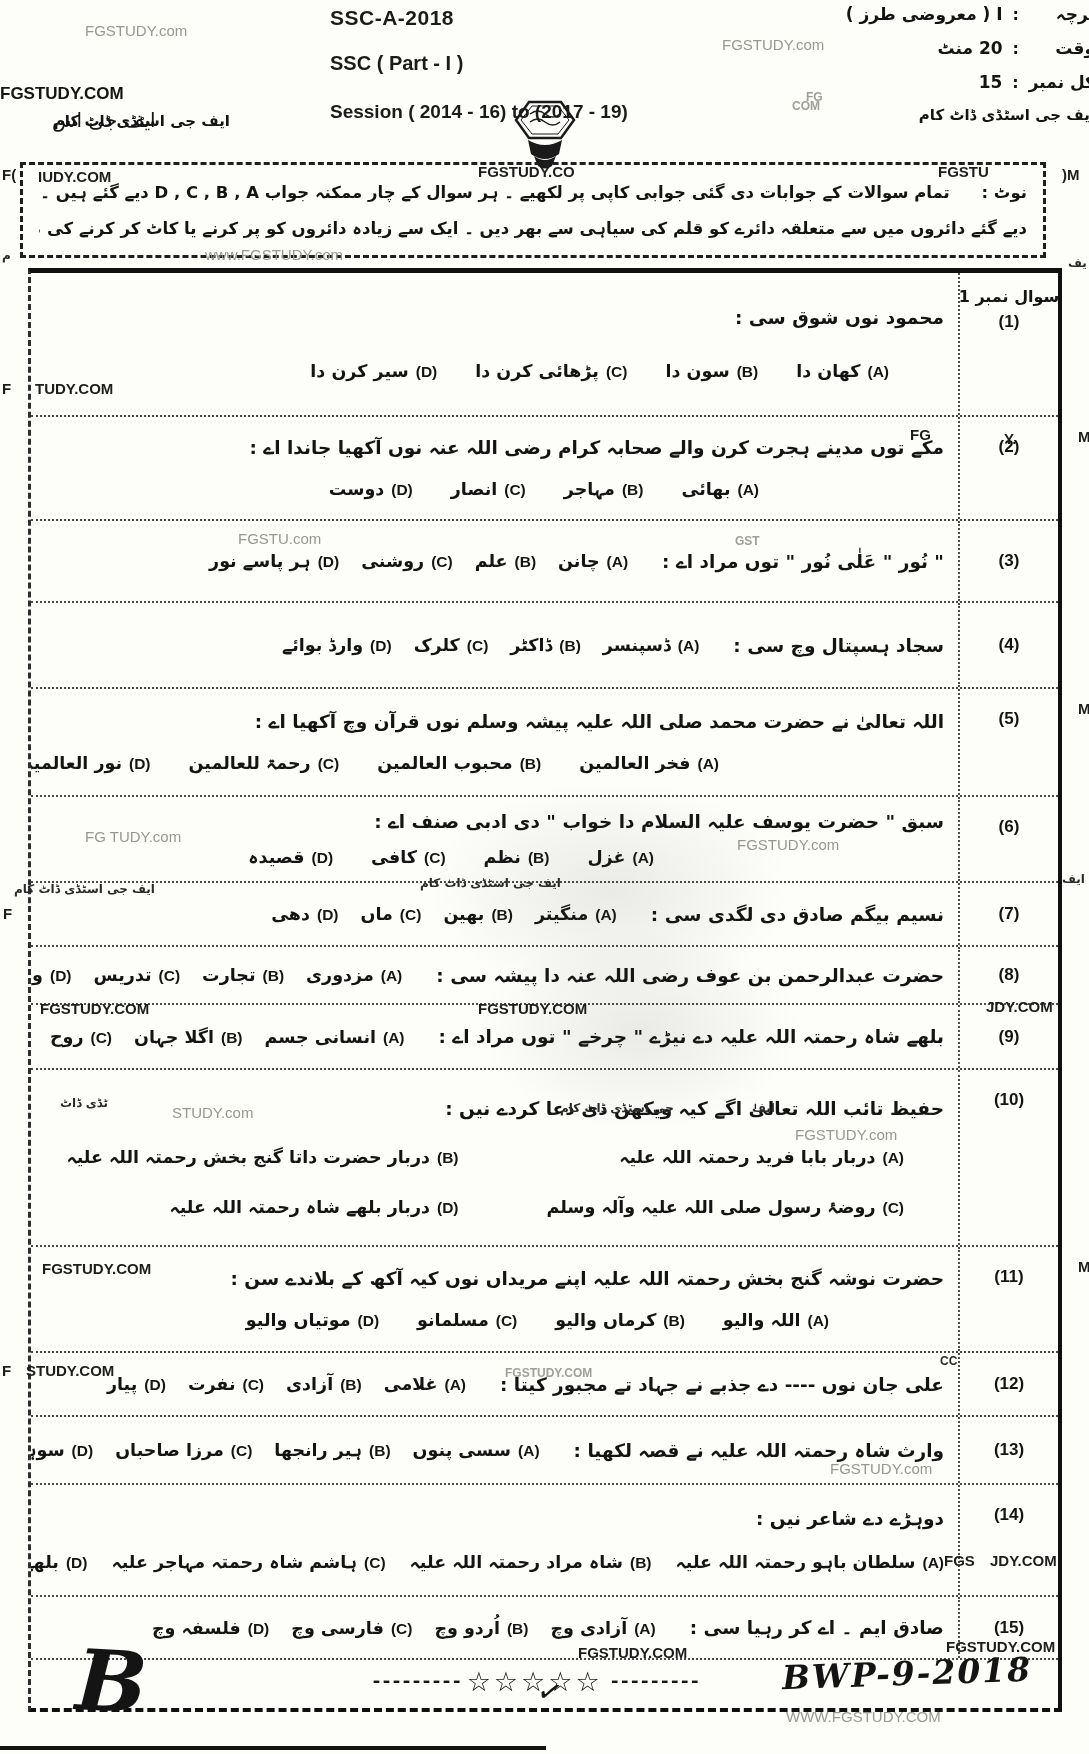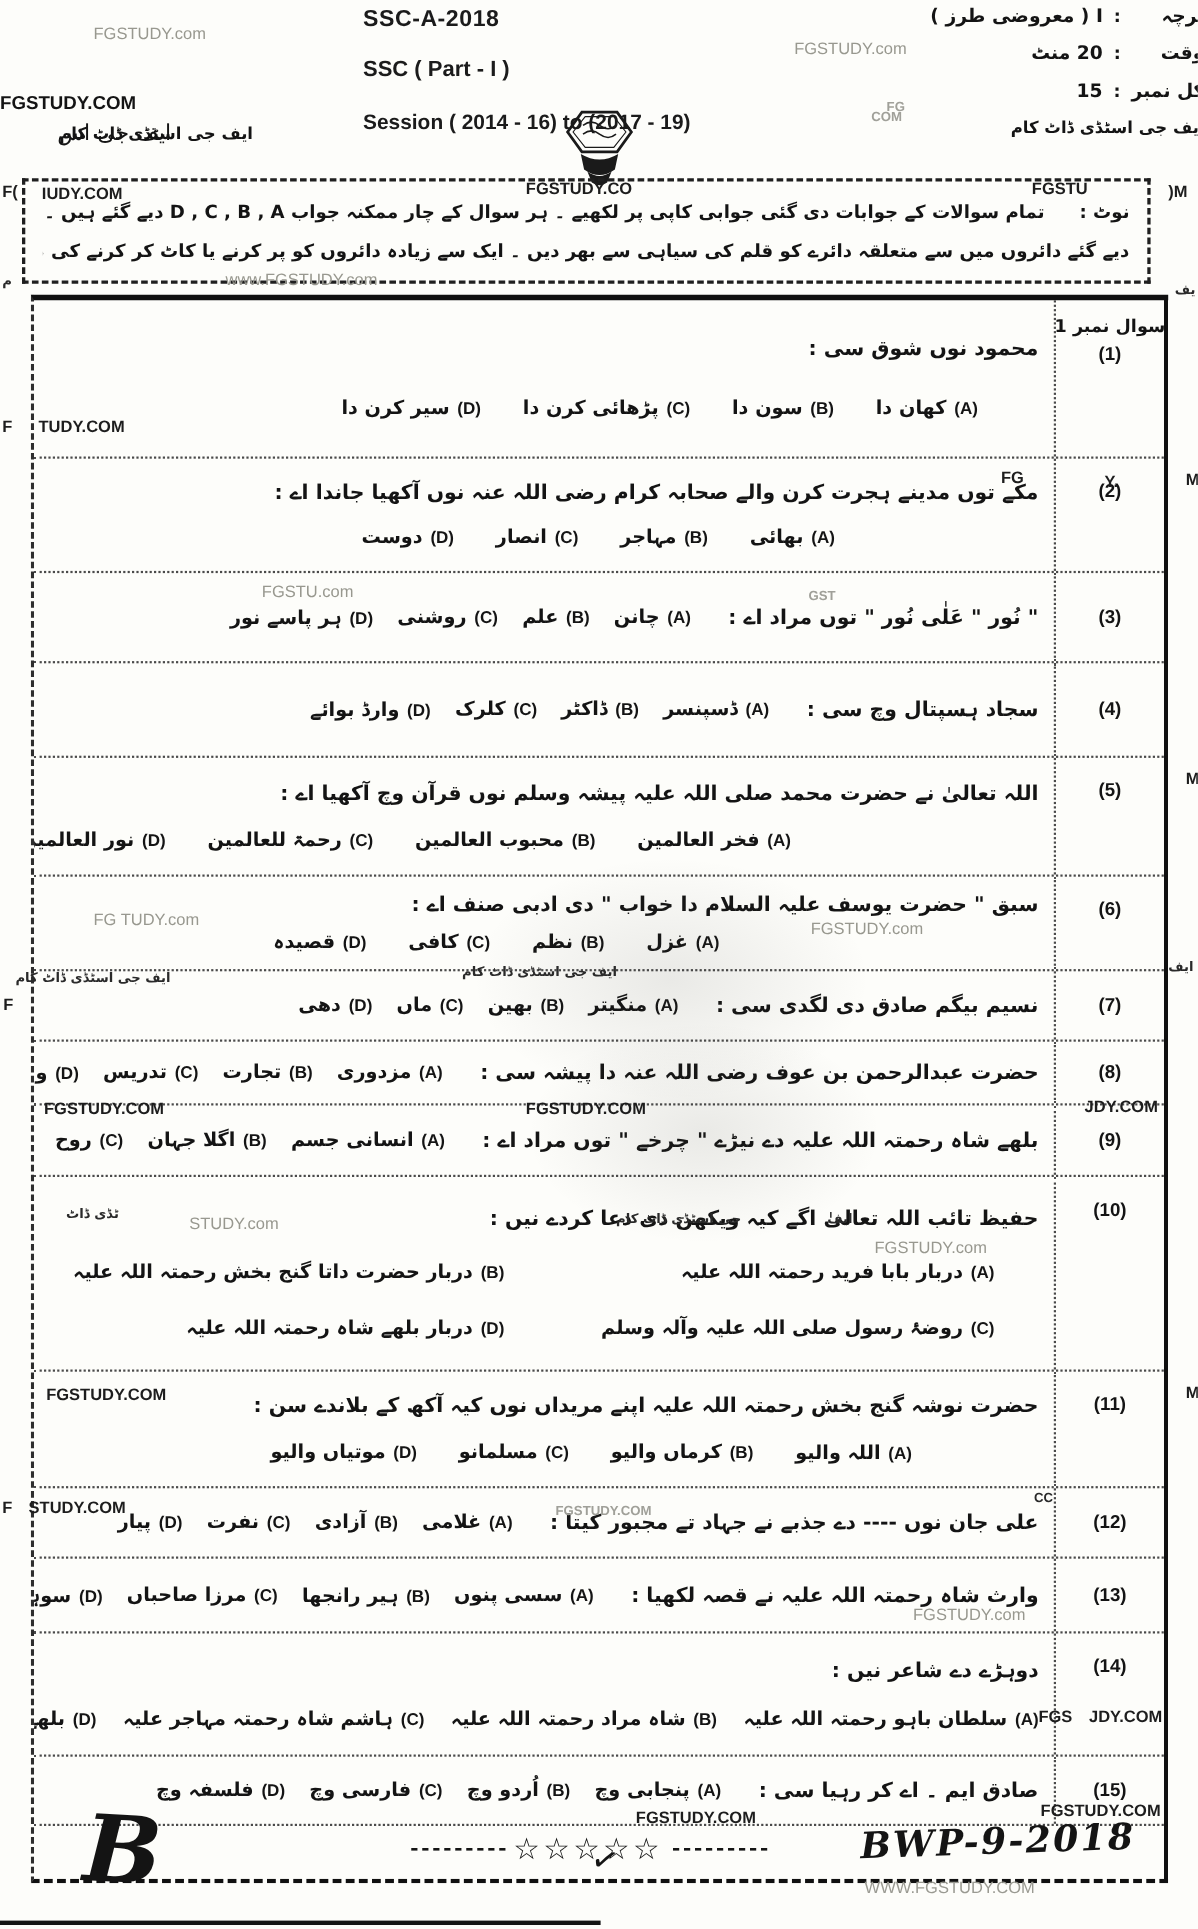--- a/index.html
+++ b/index.html
@@ -373,21 +373,21 @@
   </div>
         <div class="qrow layout-inline" style="height: 63px;">
     <div class="qnumcol">
 
       <div class="qnum">(15)</div>
     </div>
     <div class="qmain">
       <div class="qwrap">
         <div class="qtext">صادق ایم ۔ اے کر رہیا سی :</div>
         <div class="options">
-                <span class="opt"><span class="letter">(A)</span><span class="otext">پنجابی وچ</span></span>
+                <span class="opt"><span class="letter">(A)</span><span class="otext">آزادی وچ</span></span>
                 <span class="opt"><span class="letter">(B)</span><span class="otext">اُردو وچ</span></span>
                 <span class="opt"><span class="letter">(C)</span><span class="otext">فارسی وچ</span></span>
                 <span class="opt"><span class="letter">(D)</span><span class="otext">فلسفہ وچ</span></span>
               </div>
       </div>
     </div>
   </div>
       </div>
 
     <div class="tfooter">

